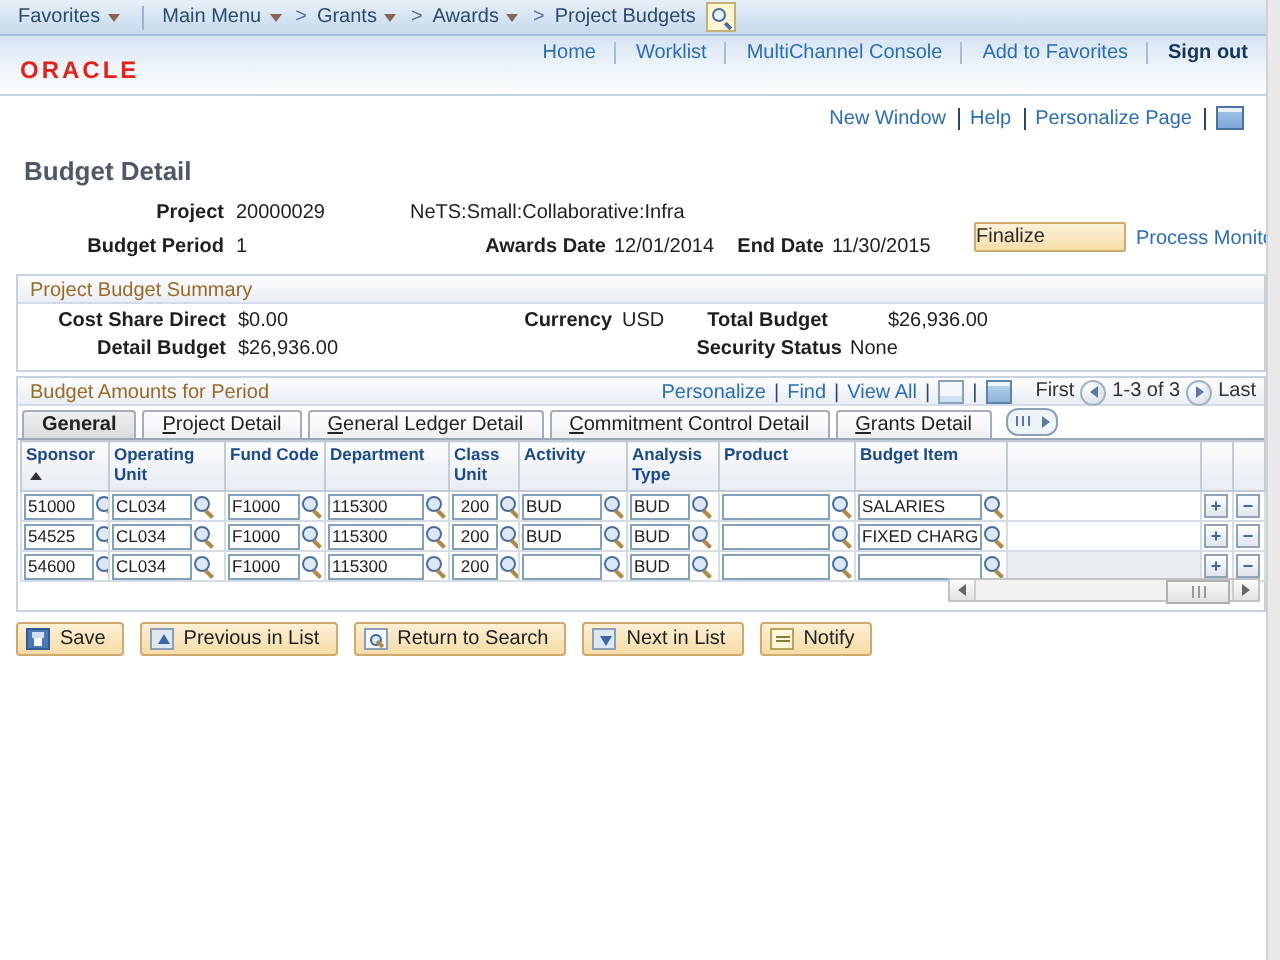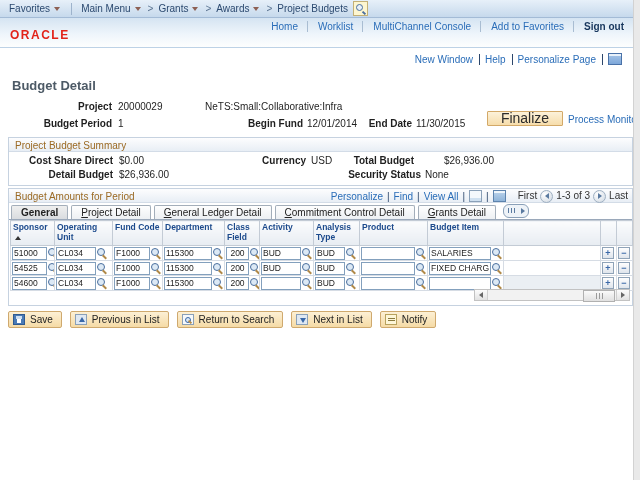--- a/index.html
+++ b/index.html
@@ -41,21 +41,21 @@
            background:linear-gradient(#a8c6e8,#7da7d9);
            box-shadow:inset 0 2px 0 #e8f1fa;}
 
   
   .page-title{position:absolute;top:78px;left:12px;font-size:13px;font-weight:bold;color:#4d5a66;}
   .lbl{position:absolute;font-weight:bold;text-align:right;white-space:nowrap;}
   .val{position:absolute;white-space:nowrap;}
 
   .finalize{position:absolute;left:487px;top:111px;width:76px;height:15px;box-sizing:border-box;
             background:linear-gradient(#fdf2da,#f6ddab);border:1px solid #d3a968;border-radius:1px;
-            font-size:14px;text-align:center;line-height:13px;color:#2b2b2b;cursor:pointer;
+            font-size:10px;line-height:13px;color:#2b2b2b;cursor:pointer;
             font-family:"Liberation Sans",sans-serif;}
   .link{color:#2a6db8;cursor:pointer;white-space:nowrap;}
 
   
   .gbox{position:absolute;left:8px;width:625px;border:1px solid #c6d2e0;background:#fff;box-sizing:border-box;}
   .gbox-head{height:14px;background:linear-gradient(#fdfdfe,#e8eef5);border-bottom:1px solid #d3dce7;
              color:#9b6a24;padding:1px 4px 0 6px;box-sizing:border-box;display:flex;align-items:center;}
   .gbox-head .gtitle{flex:0 0 auto;}
   .ghead-right{margin-left:auto;display:flex;align-items:center;color:#2a6db8;}
   .glink{cursor:pointer;white-space:nowrap;}
@@ -205,21 +205,21 @@
   </div>
 
   <div class="page-title">Budget Detail</div>
 
   <span class="lbl" style="left:20px;width:92px;top:101px;">Project</span>
   <span class="val" style="left:118px;top:101px;">20000029</span>
   <span class="val" style="left:205px;top:101px;">NeTS:Small:Collaborative:Infra</span>
 
   <span class="lbl" style="left:20px;width:92px;top:118px;">Budget Period</span>
   <span class="val" style="left:118px;top:118px;">1</span>
-  <span class="lbl" style="left:230px;width:73px;top:118px;">Begin Fund</span>
+  <span class="lbl" style="left:230px;width:73px;top:118px;">Awards Date</span>
   <span class="val" style="left:307px;top:118px;">12/01/2014</span>
   <span class="lbl" style="left:348px;width:64px;top:118px;">End Date</span>
   <span class="val" style="left:416px;top:118px;">11/30/2015</span>
 
   <div class="finalize">Finalize</div>
   <span class="val link" style="left:568px;top:114px;">Process Monitor</span>
 
   <div class="gbox" style="top:137px;height:49px;">
     <div class="gbox-head">
       <span class="gtitle">Project Budget Summary</span>
@@ -296,21 +296,21 @@
           <col style="width:97px">
           <col style="width:16px">
           <col style="width:16px">
       </colgroup>
       <tbody>
           <tr>
         <th><span>Sponsor</span><span class="sort-asc"></span></th>
         <th><span>Operating Unit</span></th>
         <th><span>Fund Code</span></th>
         <th><span>Department</span></th>
-        <th><span>Class Field</span></th>
+        <th><span>Class Unit</span></th>
         <th><span>Activity</span></th>
         <th><span>Analysis Type</span></th>
         <th><span>Product</span></th>
         <th><span>Budget Item</span></th>
         <th></th>
         <th></th>
         <th></th>
       </tr>
       <tr>
         <td><input class="gin w33" value="51000" style=""><span class="lk"></span></td>

